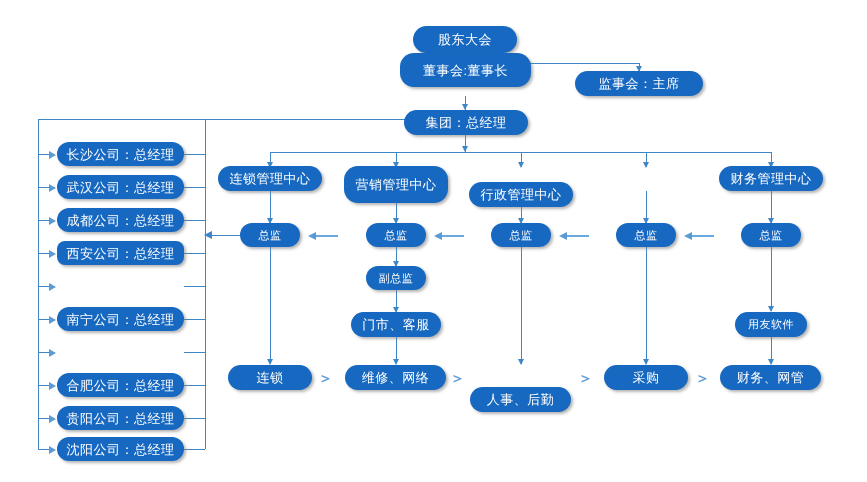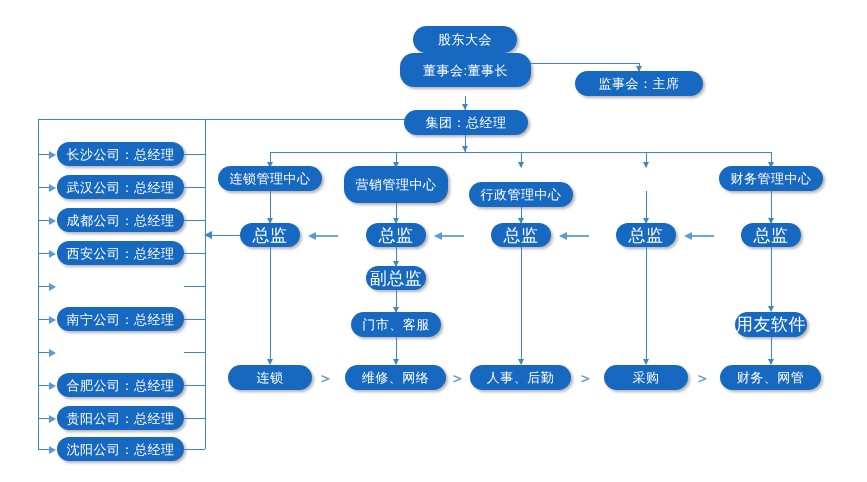--- a/index.html
+++ b/index.html
@@ -15,21 +15,21 @@
     display:flex;align-items:center;justify-content:center;
     text-align:center;
     font-size:13px;
     line-height:1;
     letter-spacing:.5px;
     white-space:nowrap;
     box-shadow:2px 2px 3px rgba(120,120,120,.55);
     z-index:5;
     box-sizing:border-box;
   }
-  .node.small{font-size:17px;}
+  .node.small{font-size:11px;}
   .node.co{font-size:13px;border-radius:13px;}
 
   
   .ln{position:absolute;background:#3f86c8;z-index:1;}
   .ln.h{height:1px;}
   .ln.v{width:1px;}
   .ln.light{background:#6aa9e0;}
 
   
   .ah-down{
@@ -147,21 +147,21 @@
   <div class="ln v" style="left:396px;top:290px;height:22px;"></div>
   <div class="ah-down" style="left:392.5px;top:307px;"></div>
   <div class="node" style="left:351px;top:312px;width:90px;height:25px;text-align:center;">门市、客服</div>
 
   <div class="ln v" style="left:396px;top:337px;height:27px;"></div>
   <div class="ah-down" style="left:392.5px;top:359px;"></div>
   <div class="node" style="left:345px;top:365px;width:101px;height:25px;">维修、网络</div>
 
   <div class="ln v" style="left:521px;top:247px;height:117px;"></div>
   <div class="ah-down" style="left:517.5px;top:359px;"></div>
-  <div class="node" style="left:470px;top:365px;width:101px;height:25px;">人事、后勤</div>
+  <div class="node" style="left:470px;top:387px;width:101px;height:25px;">人事、后勤</div>
 
   <div class="ln v" style="left:646px;top:247px;height:117px;"></div>
   <div class="ah-down" style="left:642.5px;top:359px;"></div>
   <div class="node" style="left:604px;top:365px;width:84px;height:25px;">采购</div>
 
   <div class="ln v" style="left:771px;top:247px;height:64px;"></div>
   <div class="ah-down" style="left:767.5px;top:306px;"></div>
   <div class="node small" style="left:735px;top:312px;width:72px;height:25px;">用友软件</div>
 
   <div class="ln v" style="left:771px;top:337px;height:27px;"></div>
@@ -189,21 +189,21 @@
   <div class="node co" style="left:57px;top:175px;width:127px;height:24px;">武汉公司：总经理</div>
   <div class="ln h" style="left:184px;top:187px;width:21px;"></div>
 
   <div class="ln h" style="left:38px;top:220px;width:12px;"></div>
   <div class="ah-right" style="left:49px;top:216.5px;"></div>
   <div class="node co" style="left:57px;top:208px;width:127px;height:24px;">成都公司：总经理</div>
   <div class="ln h" style="left:184px;top:220px;width:21px;"></div>
 
   <div class="ln h" style="left:38px;top:253px;width:12px;"></div>
   <div class="ah-right" style="left:49px;top:249.5px;"></div>
-  <div class="node co" style="left:57px;top:241px;width:127px;height:24px;">西安公司：总经理</div>
+  <div class="node co" style="left:57px;top:241px;width:127px;height:24px;border-radius:8px;">西安公司：总经理</div>
   <div class="ln h" style="left:184px;top:253px;width:21px;"></div>
 
   <div class="ln h" style="left:38px;top:286px;width:12px;"></div>
   <div class="ah-right" style="left:49px;top:282.5px;"></div>
   <div class="ln h" style="left:184px;top:286px;width:21px;"></div>
 
   <div class="ln h" style="left:38px;top:319px;width:12px;"></div>
   <div class="ah-right" style="left:49px;top:315.5px;"></div>
   <div class="node co" style="left:57px;top:307px;width:127px;height:24px;">南宁公司：总经理</div>
   <div class="ln h" style="left:184px;top:319px;width:21px;"></div>

